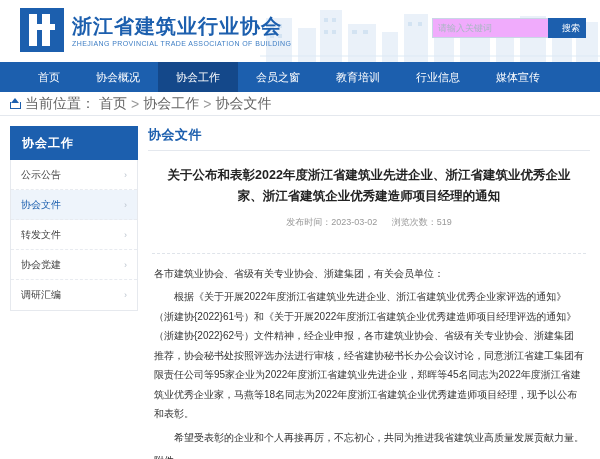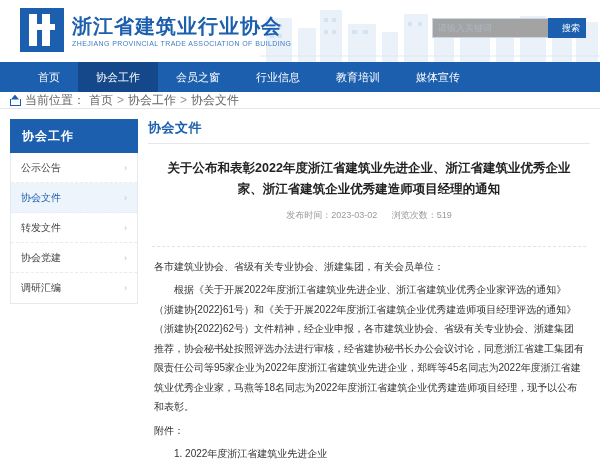--- a/index.html
+++ b/index.html
@@ -42,43 +42,43 @@
     line-height: 1.2;
   }
   .brand-en {
     font-size: 7px; color: #3e7ec4; letter-spacing: .4px; margin-top: 2px;
   }
   .search-wrap {
     position: absolute; right: 14px; top: 18px; display: flex; height: 20px;
   }
   .search-input {
     width: 116px; height: 20px; border: 1px solid #c9d6e6; border-right: none;
-    font-size: 9px; color: #333; padding: 0 5px; background: #a3a3a3; outline: none;
+    font-size: 9px; color: #333; padding: 0 5px; background: #f0abfc; outline: none;
   }
   .search-input::placeholder { color: #aab6c4; }
   .search-btn {
     width: 38px; height: 20px; background: #1c5fae; color: #fff; border: none;
     font-size: 9px; cursor: pointer; padding-left: 8px;
   }
 
   
   .nav {
     height: 30px; background: #1c5fae; display: flex; align-items: stretch;
     padding-left: 20px;
   }
   .nav-item {
     color: #fff; font-size: 11px; display: flex; align-items: center;
     padding: 0 18px; cursor: pointer; white-space: nowrap;
   }
   .nav-item.active { background: #14488a; }
 
   
   .crumb {
-    height: 17px; display: flex; align-items: center; gap: 4px;
-    padding-left: 10px; font-size: 12px; color: #666;
+    height: 24px; display: flex; align-items: center; gap: 4px;
+    padding-left: 10px; font-size: 14px; color: #666;
     border-bottom: 1px solid #e4e8ee; background: #fff;
   }
   .home-icon {
     width: 11px; height: 11px; position: relative; display:inline-block;
   }
   .home-icon:before{
     content:""; position:absolute; left:0; top:4px; width:11px; height:7px;
     border:1.5px solid #1c5fae; border-top:none; box-sizing:border-box;
   }
   .home-icon:after{
@@ -183,24 +183,25 @@
     </div>
 
     <div class="search-wrap">
       <input class="search-input" type="text" placeholder="请输入关键词" style="">
       <button class="search-btn">搜索</button>
     </div>
   </div>
 
   <div class="nav">
     <div class="nav-item">首页</div>
+    <div class="nav-item">协会概况</div>
     <div class="nav-item active">协会工作</div>
     <div class="nav-item">会员之窗</div>
+    <div class="nav-item">教育培训</div>
     <div class="nav-item">行业信息</div>
-    <div class="nav-item">教育培训</div>
     <div class="nav-item">媒体宣传</div>
   </div>
 
   <div class="crumb">
     <span class="home-icon"></span>
     <span>当前位置：</span>
     <a href="#">首页</a>
     <span class="sep">&gt;</span>
     <a href="#">协会工作</a>
     <span class="sep">&gt;</span>
@@ -245,20 +246,21 @@
       <div class="art-meta">
         <span>发布时间：2023-03-02</span>
         <span>浏览次数：519</span>
       </div>
 
       <div class="divider"></div>
 
       <div class="art-body">
         <p>各市建筑业协会、省级有关专业协会、浙建集团，有关会员单位：</p>
         <p class="indent">根据《关于开展2022年度浙江省建筑业先进企业、浙江省建筑业优秀企业家评选的通知》（浙建协{2022}61号）和《关于开展2022年度浙江省建筑企业优秀建造师项目经理评选的通知》（浙建协{2022}62号）文件精神，经企业申报，各市建筑业协会、省级有关专业协会、浙建集团推荐，协会秘书处按照评选办法进行审核，经省建协秘书长办公会议讨论，同意浙江省建工集团有限责任公司等95家企业为2022年度浙江省建筑业先进企业，郑晖等45名同志为2022年度浙江省建筑业优秀企业家，马燕等18名同志为2022年度浙江省建筑企业优秀建造师项目经理，现予以公布和表彰。</p>
+        <p class="indent">希望受表彰的企业和个人再接再厉，不忘初心，共同为推进我省建筑业高质量发展贡献力量。</p>
         <p>附件：</p>
         <ul class="attach-list">
           <li>1. 2022年度浙江省建筑业先进企业</li>
 
         </ul>
       </div>
     </div>
 
   </div>
 </div>

